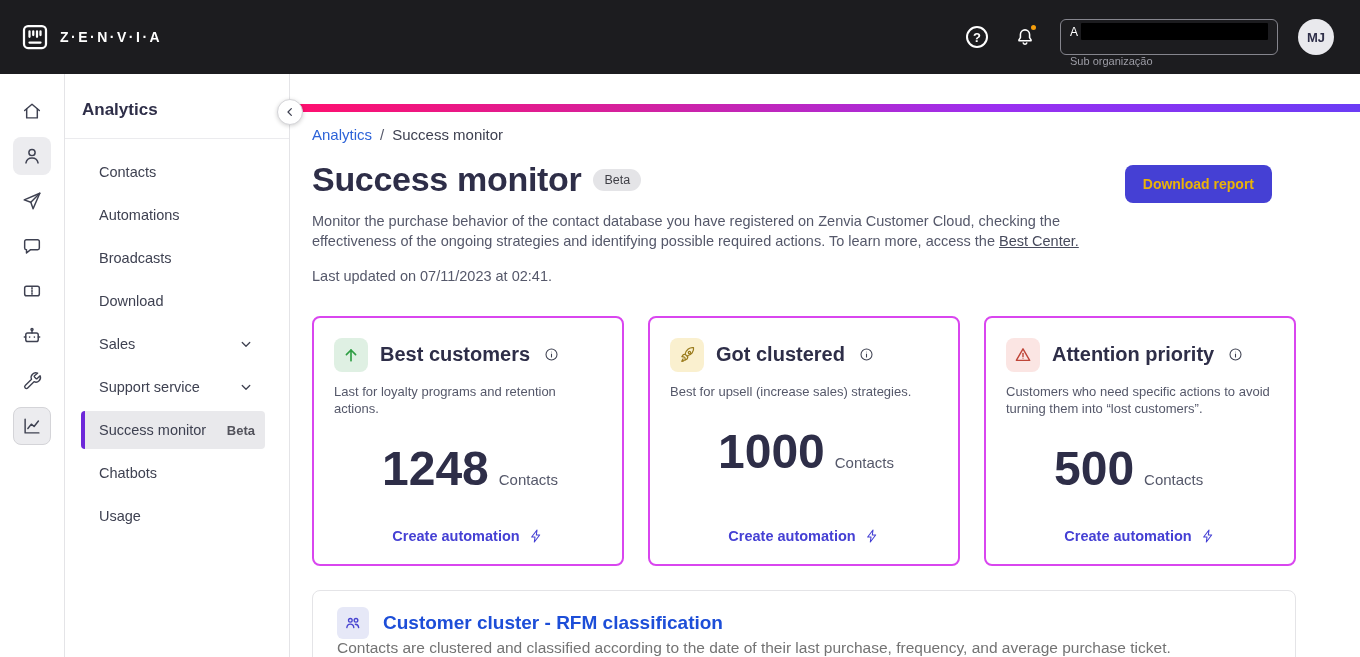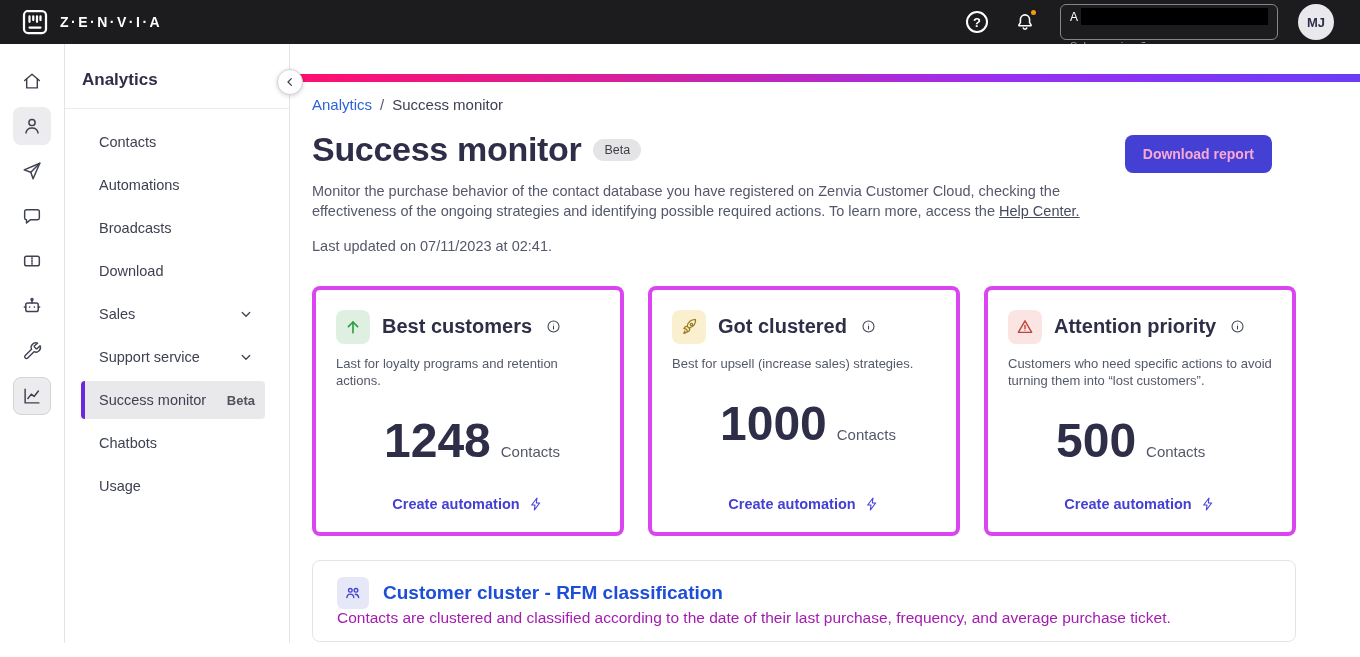--- a/index.html
+++ b/index.html
@@ -5,21 +5,21 @@
   * { box-sizing: border-box; }
   html,body { margin:0; padding:0; }
   body {
     width:1360px; height:657px; overflow:hidden; background:#fff;
     font-family:"Liberation Sans", sans-serif; color:#2e2e48;
   }
   svg { display:block; }
 
   
   .header {
-    height:44px; background:#1c1c1f; display:flex; align-items:center;
+    height:74px; background:#1c1c1f; display:flex; align-items:center;
     padding:0 26px 0 20px;
   }
   .brand { display:flex; align-items:center; gap:10px; color:#fff; }
   .brand-text { font-size:14px; font-weight:700; letter-spacing:2.5px; color:#fff; }
   .header-right { margin-left:auto; display:flex; align-items:center; }
   .help-btn {
     width:22px; height:22px; border:2px solid #fff; border-radius:50%;
     color:#fff; font-size:13px; font-weight:700; display:flex; align-items:center;
     justify-content:center; cursor:pointer; margin-right:26px;
   }
@@ -92,32 +92,32 @@
   .breadcrumb .sep { color:#55586a; }
   .breadcrumb .current { color:#3e4151; }
 
   .page-header { display:flex; align-items:flex-start; margin-top:16px; width:984px; }
   h1.page-title { margin:0; font-size:34px; line-height:40px; font-weight:700; color:#2e2e48; letter-spacing:-0.3px; }
   .beta-pill {
     background:#e4e4e7; color:#3f3f46; font-size:12.5px; font-weight:500;
     padding:4px 11px; border-radius:11px; margin-left:12px; margin-top:10px;
   }
   .download-btn {
-    margin-left:auto; margin-right:24px; margin-top:6px; background:#4540d4; color:#f9a8d4;
+    margin-left:auto; margin-right:24px; margin-top:6px; background:#4540d4; color:#eab308;
     border:none; border-radius:8px; padding:11px 18px; font-size:14px; font-weight:700;
     cursor:pointer; font-family:inherit;
   }
 
   .desc { max-width:775px; font-size:14.5px; line-height:20px; color:#55586a; margin-top:8px; }
   .desc a { color:#474a5c; text-decoration:underline; cursor:pointer; }
   .last-updated { font-size:14.5px; line-height:20px; color:#55586a; }
 
   .cards { display:flex; gap:24px; margin-top:30px; }
   .card {
-    width:312px; height:250px; border:4px solid #d946ef; border-radius:8px;
+    width:312px; height:250px; border:2px solid #d946ef; border-radius:8px;
     padding:20px; display:flex; flex-direction:column; background:#fff;
   }
   .card-head { display:flex; align-items:center; gap:12px; }
   .card-icon { width:34px; height:34px; border-radius:8px; display:flex; align-items:center; justify-content:center; }
   .icon-green { background:#dff0e3; color:#2f9e44; }
   .icon-gold { background:#faf0cf; color:#9a7b1c; }
   .icon-red { background:#fbe5e3; color:#bf4538; }
   .icon-indigo { background:#e6e8f7; color:#4743d0; }
   .card-title { font-size:20px; font-weight:700; color:#2e2e48; }
   .info-icon { color:#3e4151; margin-left:2px; cursor:pointer; }
@@ -130,21 +130,21 @@
     color:#4540d4; font-size:14.5px; font-weight:700; cursor:pointer;
   }
 
   .cluster-card {
     width:984px; border:1px solid #e4e4e7; border-radius:8px; margin-top:24px;
     padding:16px 24px 14px; background:#fff;
   }
   .cluster-head { display:flex; align-items:center; gap:14px; }
   .cluster-icon { width:32px; height:32px; border-radius:6px; display:flex; align-items:center; justify-content:center; }
   .cluster-title { font-size:19px; font-weight:700; color:#1d4ed8; }
-  .cluster-desc { font-size:15.5px; color:#a21caf; }
+  .cluster-desc { font-size:15.5px; color:#737373; }
 </style>
 </head>
 <body>
 
 <div class="header">
   <div class="brand">
     <span>
       <svg width="30" height="30" viewBox="0 0 24 24" fill="none" stroke="#fff" stroke-width="1.8" stroke-linecap="round">
         <rect x="3.2" y="3.2" width="17.6" height="17.6" rx="3.2"></rect>
         <path d="M7.6 7.4v4.4M10.6 7.4v3M13.6 7.4v4.4M16.4 7.4v3"></path>
@@ -313,21 +313,21 @@
         <span class="sep">/</span>
         <span class="current">Success monitor</span>
       </div>
 
       <div class="page-header">
         <h1 class="page-title">Success monitor</h1>
         <span class="beta-pill">Beta</span>
         <button class="download-btn">Download report</button>
       </div>
 
-      <p class="desc"><span>Monitor the purchase behavior of the contact database you have registered on Zenvia Customer Cloud, checking the effectiveness of the ongoing strategies and identifying possible required actions. To learn more, access the </span><a>Help Center.</a></p>
+      <p class="desc"><span>Monitor the purchase behavior of the contact database you have registered on Zenvia Customer Cloud, checking the effectiveness of the ongoing strategies and identifying possible required actions. To learn more, access the </span><a>Best Center.</a></p>
       <div class="last-updated">Last updated on 07/11/2023 at 02:41.</div>
 
       <div class="cards">
 
         <div class="card">
           <div class="card-head">
             <span class="card-icon icon-green">
               <svg width="20" height="20" viewBox="0 0 24 24" fill="none" stroke="currentColor" stroke-width="2" stroke-linecap="round" stroke-linejoin="round">
                 <path d="M12 19V6"></path>
                   <path d="M6.5 11.5 12 6l5.5 5.5"></path>

